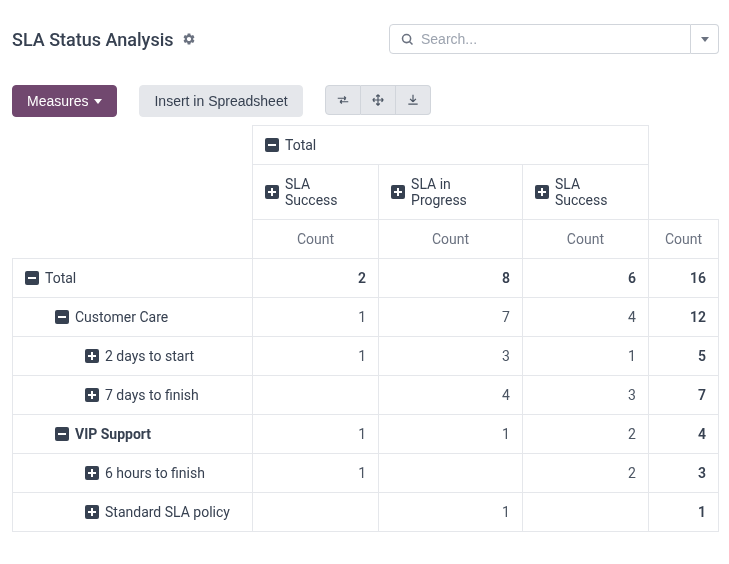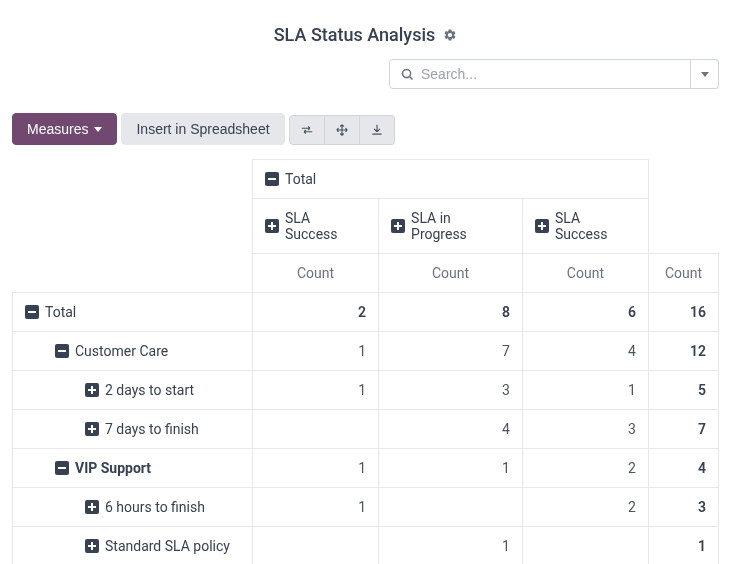--- a/index.html
+++ b/index.html
@@ -1,26 +1,26 @@
 <!DOCTYPE html>
 <html><head>
   <meta charset="utf-8">
   <style>
     * { box-sizing: border-box; margin: 0; padding: 0; }
     body { font-family: -apple-system, BlinkMacSystemFont, "Segoe UI", Roboto, sans-serif; font-size: 14px; color: #374151; background: #fff; padding: 24px 10px 10px 12px; width: 729px; }
     
-    .header-row { display: flex; align-items: center; gap: 14px; margin-bottom: 24px; flex-direction: column; }
+    .header-row { display: flex; align-items: center; gap: 20px; margin-bottom: 31px; }
     .page-title { font-size: 18px; font-weight: 500; color: #374151; display: flex; align-items: center; gap: 8px; }
     .search-wrap { display: flex; margin-left: auto; }
     .search-box { display: flex; align-items: center; border: 1px solid #d1d5db; border-radius: 4px 0 0 4px; padding: 6px 10px; width: 302px; background: #fff; }
     .search-input { border: none; outline: none; font-size: 14px; width: 100%; color: #6b7280; background: transparent; }
     .search-input::placeholder { color: #9ca3af; }
     .search-dropdown { border: 1px solid #d1d5db; border-left: none; border-radius: 0 4px 4px 0; width: 28px; display: flex; align-items: center; justify-content: center; background: #fff; cursor: pointer; }
     
-    .toolbar-row { display: flex; align-items: flex-end; gap: 4px; margin-bottom: 14px; }
+    .toolbar-row { display: flex; align-items: flex-start; gap: 22px; margin-bottom: 8px; }
     .btn { display: inline-flex; align-items: center; gap: 6px; padding: 7px 14px; border-radius: 4px; font-size: 14px; cursor: pointer; border: 1px solid transparent; }
     .btn-primary { background: #71486f; color: #fff; border-color: #71486f; }
     .btn-secondary { background: #e5e7eb; color: #374151; border-color: #e5e7eb; }
     .btn-icon-group { display: flex; gap: 0; }
     .btn-icon { background: #e5e7eb; color: #4b5563; padding: 7px 10px; border: 1px solid #d1d5db; cursor: pointer; display: flex; align-items: center; justify-content: center; }
     .btn-icon:first-child { border-radius: 4px 0 0 4px; }
     .btn-icon:last-child { border-radius: 0 4px 4px 0; }
     .btn-icon:not(:first-child) { border-left: none; }
     
     table { border-collapse: collapse; }

